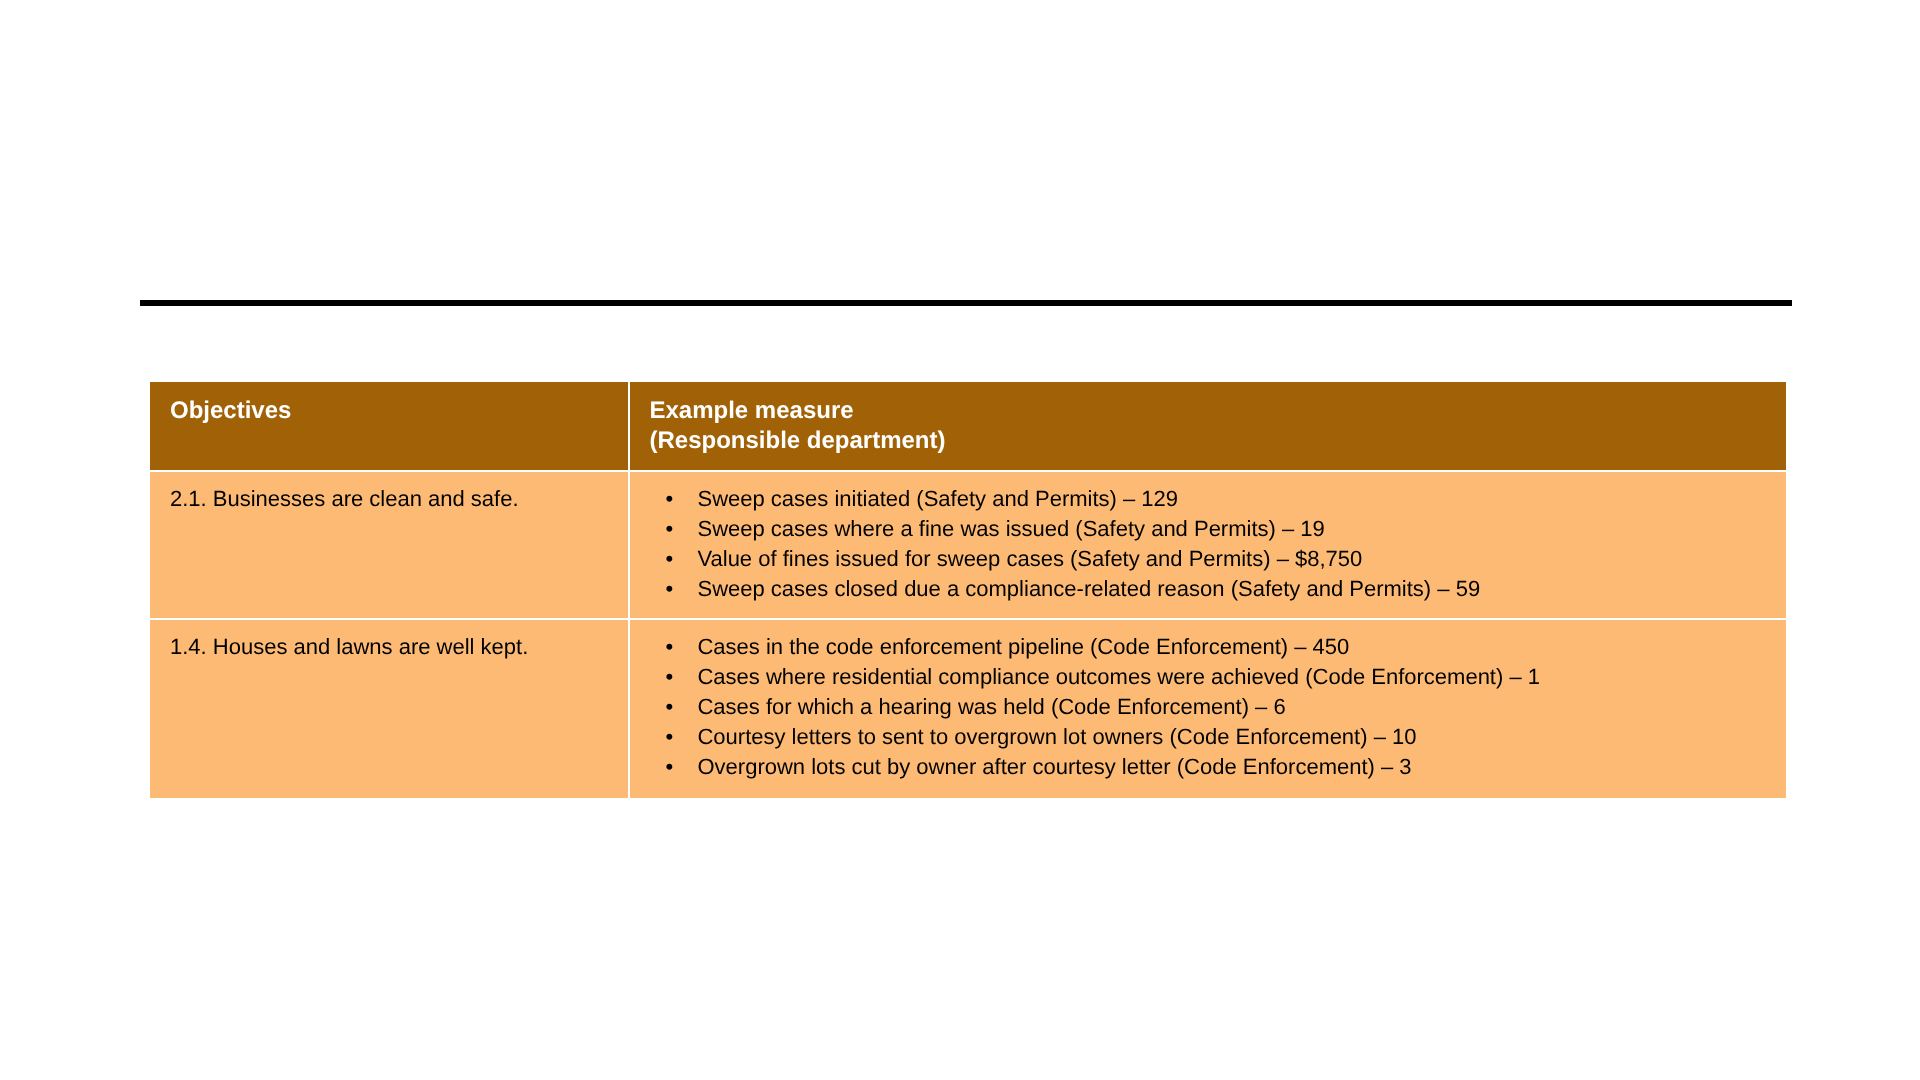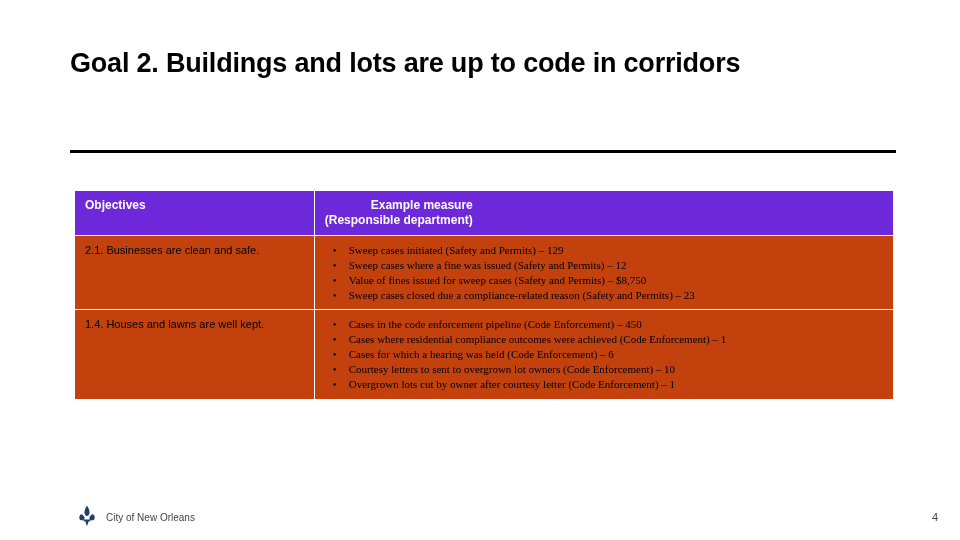--- a/index.html
+++ b/index.html
@@ -1,93 +1,79 @@
 <!DOCTYPE html>
 <html><head>
 <meta charset="utf-8">
 <style>
   * { box-sizing: border-box; margin: 0; padding: 0; }
   html, body { width: 960px; height: 540px; font-family: Arial, Helvetica, sans-serif; background: #fff; color: #000; overflow: hidden; }
   .slide { position: relative; width: 960px; height: 540px; }
   .title { position: absolute; left: 70px; top: 48px; font-size: 27px; font-weight: bold; letter-spacing: -0.2px; }
   .rule { position: absolute; left: 70px; top: 150px; width: 826px; height: 3px; background: #000; }
   .table { position: absolute; left: 74px; top: 190px; width: 820px; border-collapse: collapse; font-size: 12px; }
-  .table th { background: #6d28d9; color: #fff; font-weight: bold; text-align: left; padding: 7px 10px; border: 1px solid #fff; vertical-align: top; line-height: 1.25; }
-  .table td { background: #c2410c; color: #000; padding: 7px 10px; border: 1px solid #fff; vertical-align: top; line-height: 1.35; font-size: 11px; }
+  .table th { background: #a16207; color: #fff; font-weight: bold; text-align: left; padding: 7px 10px; border: 1px solid #fff; vertical-align: top; line-height: 1.25; }
+  .table td { background: #fdba74; color: #000; padding: 7px 10px; border: 1px solid #fff; vertical-align: top; line-height: 1.35; font-size: 11px; }
   .col-obj { width: 240px; }
   .col-meas { width: 580px; }
   .bullets { list-style: none; padding: 0; margin: 0; }
-  .bullets li { position: relative; padding-left: 24px; font-family: Liberation Serif, serif; }
+  .bullets li { position: relative; padding-left: 24px; }
   .bullets li::before { content: "•"; position: absolute; left: 8px; top: 0; }
   .footer { position: absolute; left: 0; bottom: 0; width: 960px; height: 44px; }
   .logo { position: absolute; left: 76px; bottom: 12px; width: 22px; height: 24px; }
   .footer-text { position: absolute; left: 106px; bottom: 17px; font-size: 10px; color: #444; }
   .page-num { position: absolute; right: 22px; bottom: 17px; font-size: 11px; color: #444; }
   
   .logo svg { width: 22px; height: 24px; }
 </style>
 </head>
 <body>
 
 <div class="slide">
 
-  <div class="title">Goal 2. Buildings and lots are up to code in corridors</div>
 
   <div class="rule"></div>
 
   <table class="table">
     <thead>
       <tr>
         <th class="col-obj">
           <span>Objectives</span>
         </th>
         <th class="col-meas">
-          <span style="white-space: pre-line; display:inline-block;text-align:right;">Example measure
+          <span style="white-space: pre-line; display:inline-block;">Example measure
 (Responsible department)</span>
         </th>
       </tr>
     </thead>
     <tbody>
       <tr>
         <td>
           <span>2.1. Businesses are clean and safe.</span>
         </td>
         <td>
           <ul class="bullets">
             <li>Sweep cases initiated (Safety and Permits) – 129</li>
-            <li>Sweep cases where a fine was issued (Safety and Permits) – 12</li>
+            <li>Sweep cases where a fine was issued (Safety and Permits) – 19</li>
             <li>Value of fines issued for sweep cases (Safety and Permits) – $8,750</li>
-            <li>Sweep cases closed due a compliance-related reason (Safety and Permits) – 23</li>
+            <li>Sweep cases closed due a compliance-related reason (Safety and Permits) – 59</li>
           </ul>
         </td>
       </tr>
       <tr>
         <td>
           <span>1.4. Houses and lawns are well kept.</span>
         </td>
         <td>
           <ul class="bullets">
             <li>Cases in the code enforcement pipeline (Code Enforcement) – 450</li>
             <li>Cases where residential compliance outcomes were achieved (Code Enforcement) – 1</li>
             <li>Cases for which a hearing was held (Code Enforcement) – 6</li>
             <li>Courtesy letters to sent to overgrown lot owners (Code Enforcement) – 10</li>
-            <li>Overgrown lots cut by owner after courtesy letter (Code Enforcement) – 1</li>
+            <li>Overgrown lots cut by owner after courtesy letter (Code Enforcement) – 3</li>
           </ul>
         </td>
       </tr>
     </tbody>
   </table>
 
-  <div class="footer">
-    <div class="logo">
-      <svg viewBox="0 0 24 28">
-        <path d="M12 2 C12 2 9 6 9 10 C9 13 11 14 12 14 C13 14 15 13 15 10 C15 6 12 2 12 2 Z
-                 M6 12 C4 12 3 14 3 16 C3 19 6 20 9 18 L9 15 C8 14 7 13 6 12 Z
-                 M18 12 C20 12 21 14 21 16 C21 19 18 20 15 18 L15 15 C16 14 17 13 18 12 Z
-                 M8 18 L16 18 L16 20 L8 20 Z
-                 M10 20 L14 20 L12 26 Z" fill="#1e3f66"></path>
-      </svg>
-    </div>
-    <div class="footer-text">City of New Orleans</div>
-    <div class="page-num">4</div>
-  </div>
 
 </div>
 
 </body></html>

